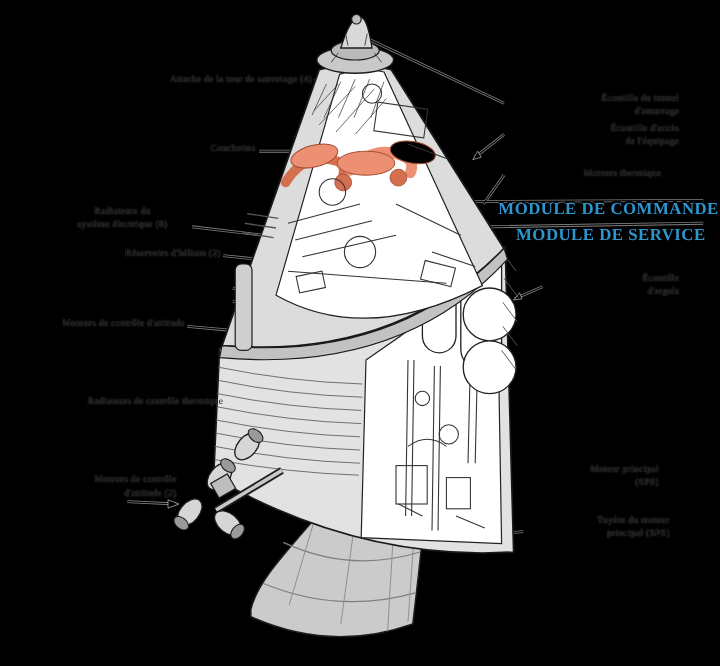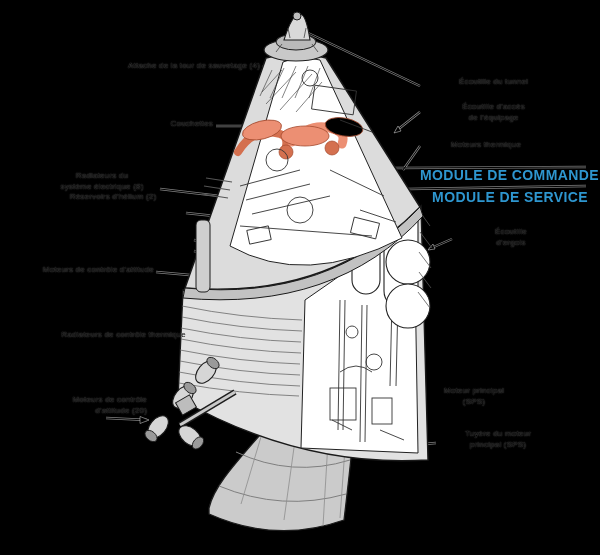--- a/index.html
+++ b/index.html
@@ -1,27 +1,27 @@
 <!DOCTYPE html>
 <html><head>
 <meta charset="utf-8">
 <style>
   html,body{margin:0;padding:0;background:#000;}
   #canvas{position:relative;width:600px;height:555px;background:#000;overflow:hidden;
-          font-family:Liberation Sans, sans-serif;}
+          font-family:Liberation Serif, serif;}
   #diagram-svg{position:absolute;left:0;top:0;}
   
   .callout{position:absolute;font-size:8px;line-height:11px;color:#000;letter-spacing:.2px;
            white-space:nowrap;
            text-shadow:0 0 1px rgba(255,255,255,.45),0 0 2px rgba(255,255,255,.18);}
-  .r{text-align:right;} .l{text-align:center;}
+  .r{text-align:right;} .l{text-align:right;}
   #co-tower   {left:85px; top:60px; width:175px;}
   #co-couches {left:138px;top:118px;width:75px;}
   #co-eps     {left:46px; top:170px;width:112px;text-align:center;}
-  #co-helium  {left:42px; top:191px;width:142px;text-align:center;}
+  #co-helium  {left:42px; top:205px;width:142px;}
   #co-fuelcells{left:82px;top:228px;width:110px;}
   #co-rcs     {left:12px; top:264px;width:142px;}
   #co-ecs     {left:12px; top:329px;width:174px;}
   #co-quad    {left:50px; top:394px;width:97px;}
   #co-tunnel  {left:421px;top:76px; width:145px;}
   #co-hatch   {left:421px;top:101px;width:145px;}
   #co-shield  {left:421px;top:139px;width:130px;}
   #co-tanks   {left:456px;top:226px;width:110px;}
   #co-sps     {left:399px;top:385px;width:150px;}
   #co-nozzle  {left:438px;top:428px;width:120px;}
@@ -180,25 +180,26 @@
     <div>Réservoirs d'hélium (2)</div>
   </div>
   <div class="callout r" id="co-rcs">
     <div>Moteurs de contrôle d'attitude</div>
   </div>
   <div class="callout r" id="co-ecs">
     <div>Radiateurs de contrôle thermique</div>
   </div>
   <div class="callout r" id="co-quad">
     <div>Moteurs de contrôle</div>
-    <div>d'attitude (20)</div>
+    <div>d'attitude (2)</div>
   </div>
 
   <div class="callout l" id="co-tunnel">
     <div>Écoutille du tunnel</div>
+    <div>d'amarrage</div>
   </div>
   <div class="callout l" id="co-hatch">
     <div>Écoutille d'accès</div>
     <div>de l'équipage</div>
   </div>
   <div class="callout l" id="co-shield">
     <div>Moteurs thermique</div>
   </div>
   <div class="callout l" id="co-tanks">
     <div>Écoutille</div>

